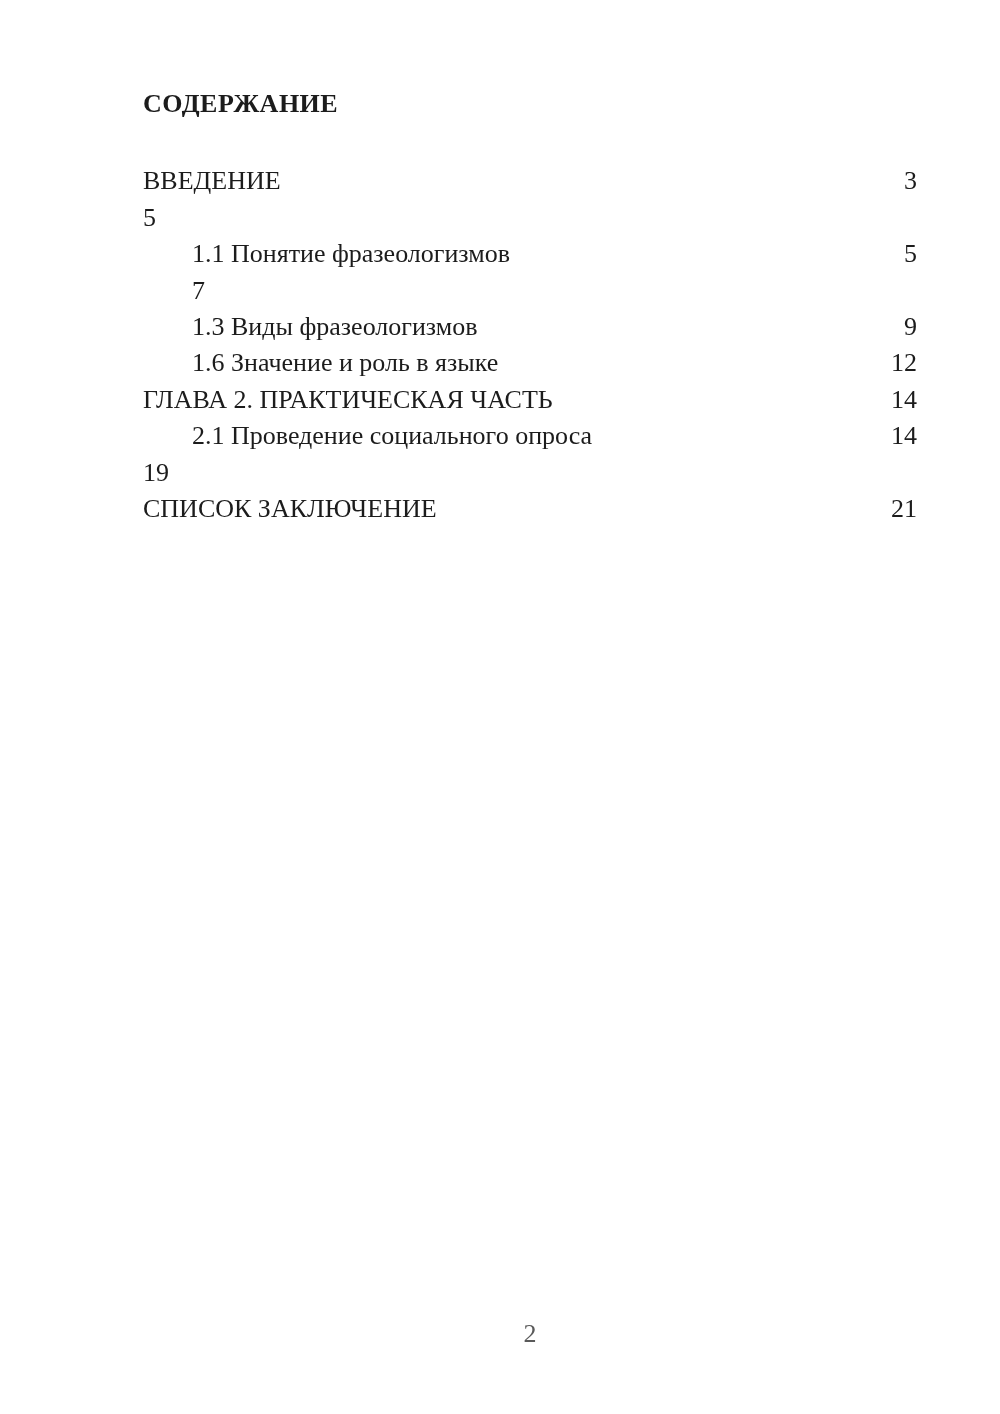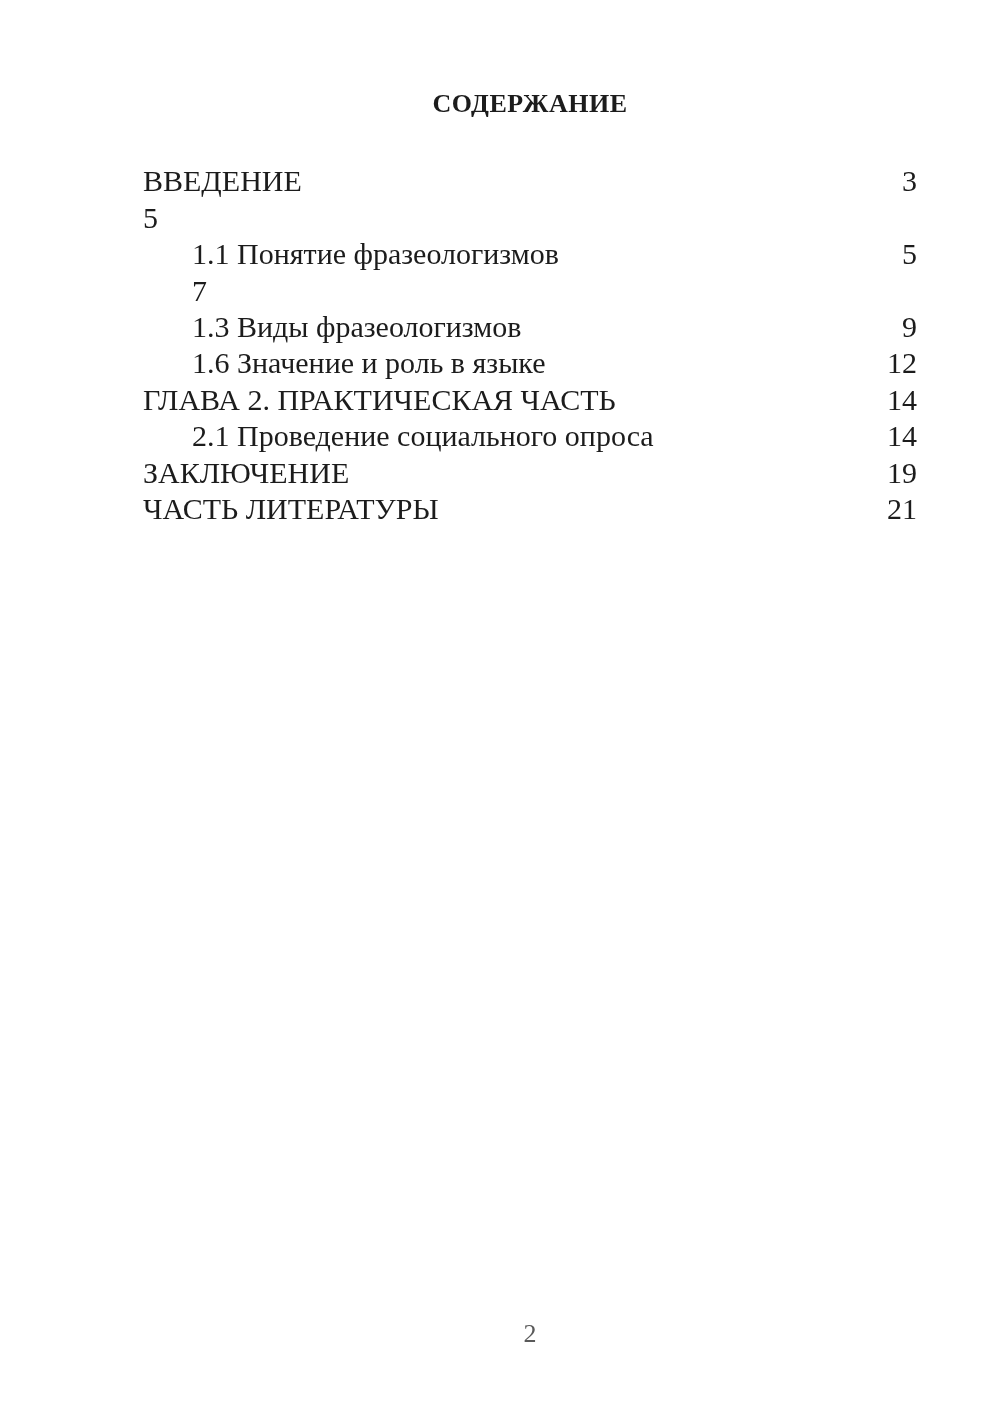--- a/index.html
+++ b/index.html
@@ -15,34 +15,33 @@
   .page {
     position: relative;
     width: 1000px;
     height: 1414px;
     background: #ffffff;
     padding-top: 86px;
   }
   .doc-title {
     margin-left: 143px;
     margin-right: 83px;
-    text-align: center;
     font-size: 26px;
     font-weight: bold;
     line-height: 36.4px;
     letter-spacing: 0.5px;
   }
   .toc {
     margin: 41px 83px 0 143px;
   }
   .toc-row {
     display: flex;
     justify-content: space-between;
     align-items: center;
-    font-size: 30px;
+    font-size: 26px;
     line-height: 36.4px;
   }
   .toc-row.sub {
     padding-left: 49px;
     font-family: Liberation Serif, serif;
   }
   .toc-label {
     white-space: nowrap;
   }
   .toc-page {
@@ -92,24 +91,23 @@
       </div>
       <div class="toc-row">
         <span class="toc-label">ГЛАВА 2. ПРАКТИЧЕСКАЯ ЧАСТЬ</span>
         <span class="toc-page">14</span>
       </div>
       <div class="toc-row sub">
         <span class="toc-label">2.1 Проведение социального опроса</span>
         <span class="toc-page">14</span>
       </div>
       <div class="toc-row">
-        <span class="toc-label">ЗАКЛЮЧЕНИЕ</span>
         <span class="toc-page">19</span>
       </div>
       <div class="toc-row">
-        <span class="toc-label">ЧАСТЬ ЛИТЕРАТУРЫ</span>
+        <span class="toc-label">СПИСОК ЗАКЛЮЧЕНИЕ</span>
         <span class="toc-page">21</span>
       </div>
     </div>
 
   <div class="footer-page-num">2</div>
 
 </div>
 
 </body></html>

